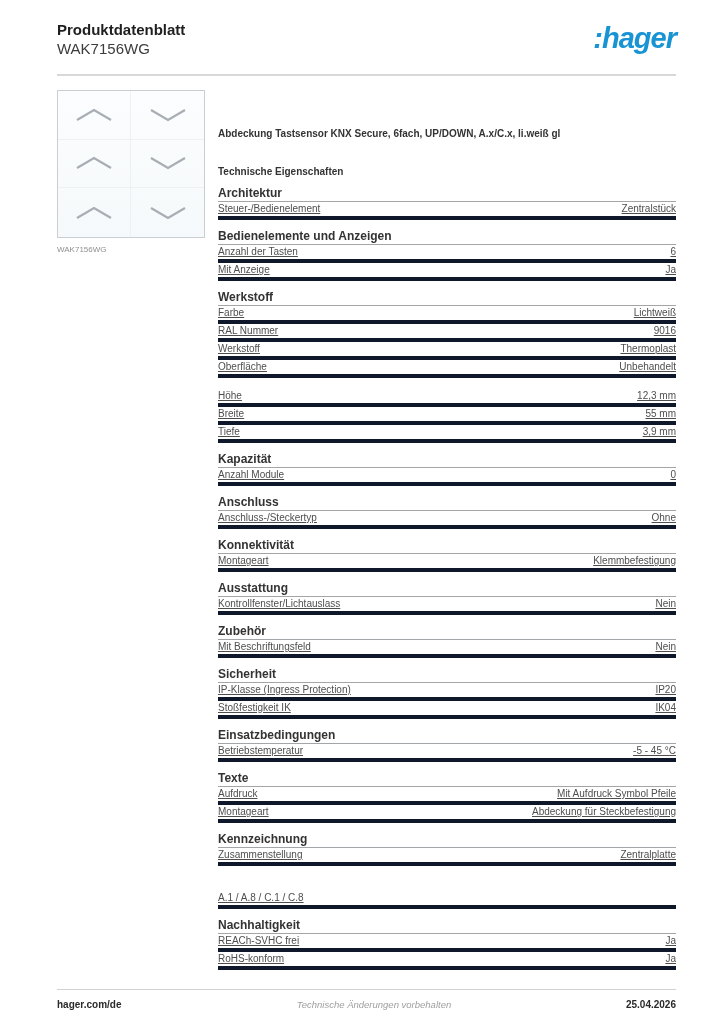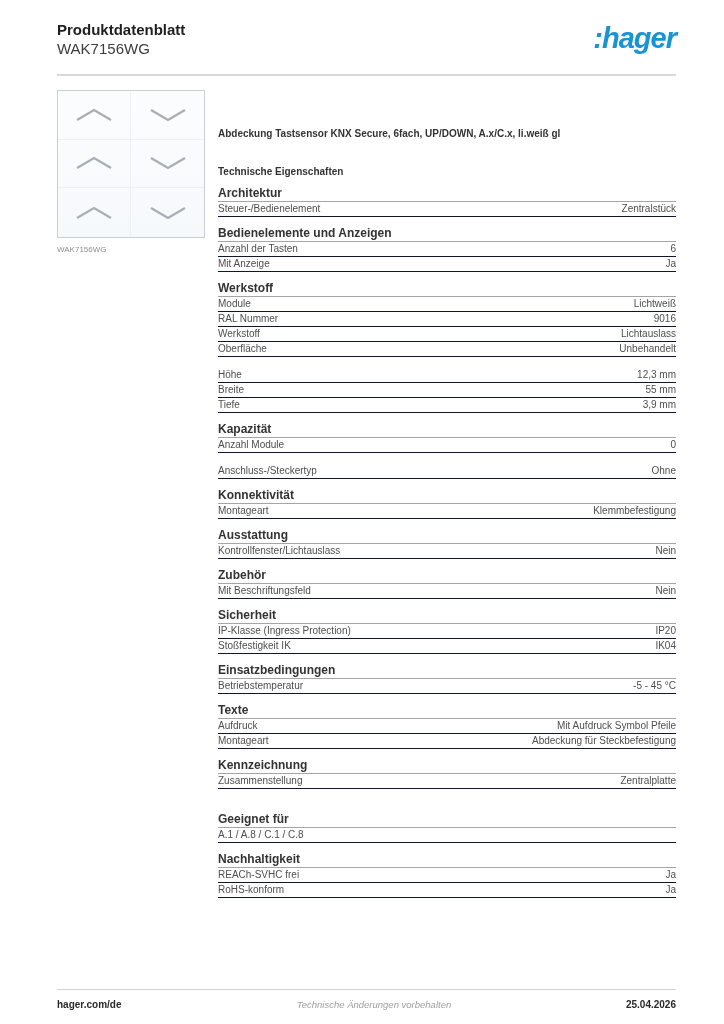--- a/index.html
+++ b/index.html
@@ -41,21 +41,21 @@
 
   .section { margin-top:11px; }
   .section.extra-gap { margin-top:25px; }
   .section-title {
     font-size:12px; font-weight:bold; color:#333;
     padding-bottom:2px; border-bottom:1px solid #a3a6a9; line-height:11px;
   }
   .row {
     display:flex; justify-content:space-between; align-items:baseline;
     font-size:10px; color:#4e4e4e; line-height:10px;
-    padding:2px 0; border-bottom:1px solid #0f172a;
+    padding:2px 0; border-bottom:4px solid #0f172a;text-decoration:underline;
   }
   .row-label { text-align:left; }
   .row-value { text-align:right; white-space:nowrap; }
 
   
   .doc-footer {
     position:absolute; left:57px; right:48px; top:989px;
     border-top:1px solid #d2d2d2; padding-top:9px;
     display:flex; justify-content:space-between; align-items:baseline;
   }
@@ -147,30 +147,30 @@
             <span class="row-value">6</span>
           </div>
           <div class="row">
             <span class="row-label">Mit Anzeige</span>
             <span class="row-value">Ja</span>
           </div>
         </div>
         <div class="section">
           <div class="section-title">Werkstoff</div>
           <div class="row">
-            <span class="row-label">Module</span>
+            <span class="row-label">Farbe</span>
             <span class="row-value">Lichtweiß</span>
           </div>
           <div class="row">
             <span class="row-label">RAL Nummer</span>
             <span class="row-value">9016</span>
           </div>
           <div class="row">
             <span class="row-label">Werkstoff</span>
-            <span class="row-value">Lichtauslass</span>
+            <span class="row-value">Thermoplast</span>
           </div>
           <div class="row">
             <span class="row-label">Oberfläche</span>
             <span class="row-value">Unbehandelt</span>
           </div>
         </div>
         <div class="section">
           <div class="row">
             <span class="row-label">Höhe</span>
             <span class="row-value">12,3 mm</span>
@@ -185,20 +185,21 @@
           </div>
         </div>
         <div class="section">
           <div class="section-title">Kapazität</div>
           <div class="row">
             <span class="row-label">Anzahl Module</span>
             <span class="row-value">0</span>
           </div>
         </div>
         <div class="section">
+          <div class="section-title">Anschluss</div>
           <div class="row">
             <span class="row-label">Anschluss-/Steckertyp</span>
             <span class="row-value">Ohne</span>
           </div>
         </div>
         <div class="section">
           <div class="section-title">Konnektivität</div>
           <div class="row">
             <span class="row-label">Montageart</span>
             <span class="row-value">Klemmbefestigung</span>
@@ -248,21 +249,20 @@
           </div>
         </div>
         <div class="section">
           <div class="section-title">Kennzeichnung</div>
           <div class="row">
             <span class="row-label">Zusammenstellung</span>
             <span class="row-value">Zentralplatte</span>
           </div>
         </div>
         <div class="section extra-gap">
-          <div class="section-title">Geeignet für</div>
           <div class="row">
             <span class="row-label">A.1 / A.8 / C.1 / C.8</span>
             <span class="row-value"></span>
           </div>
         </div>
         <div class="section">
           <div class="section-title">Nachhaltigkeit</div>
           <div class="row">
             <span class="row-label">REACh-SVHC frei</span>
             <span class="row-value">Ja</span>

